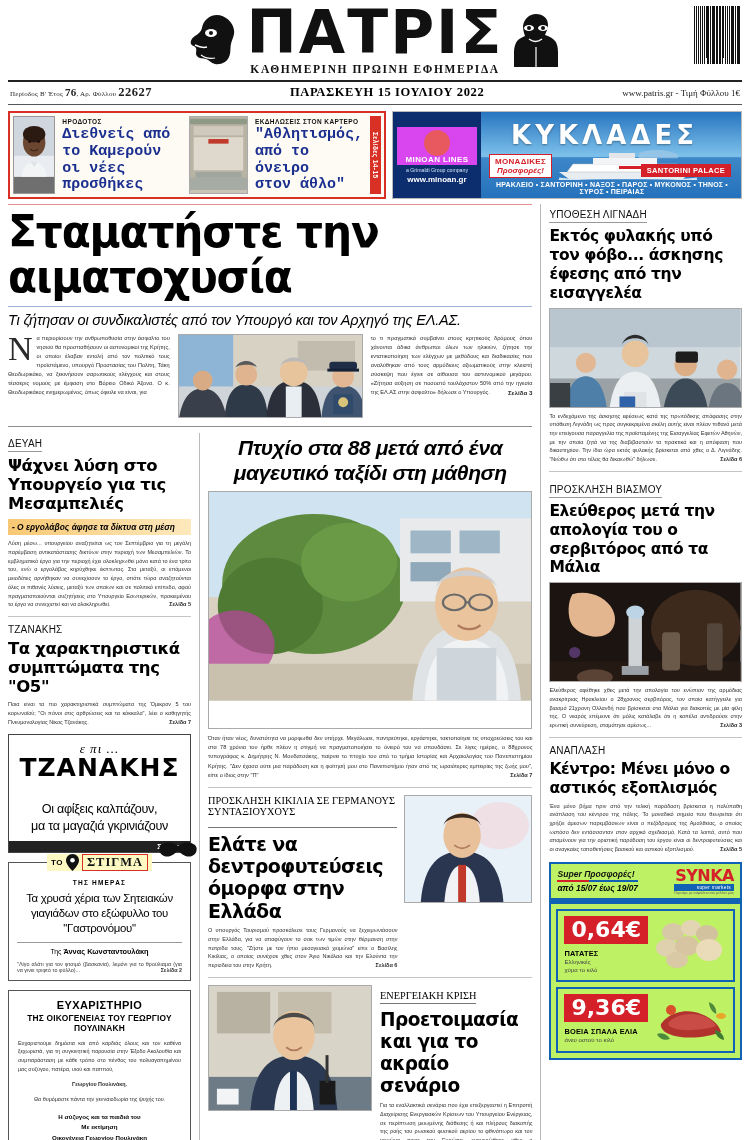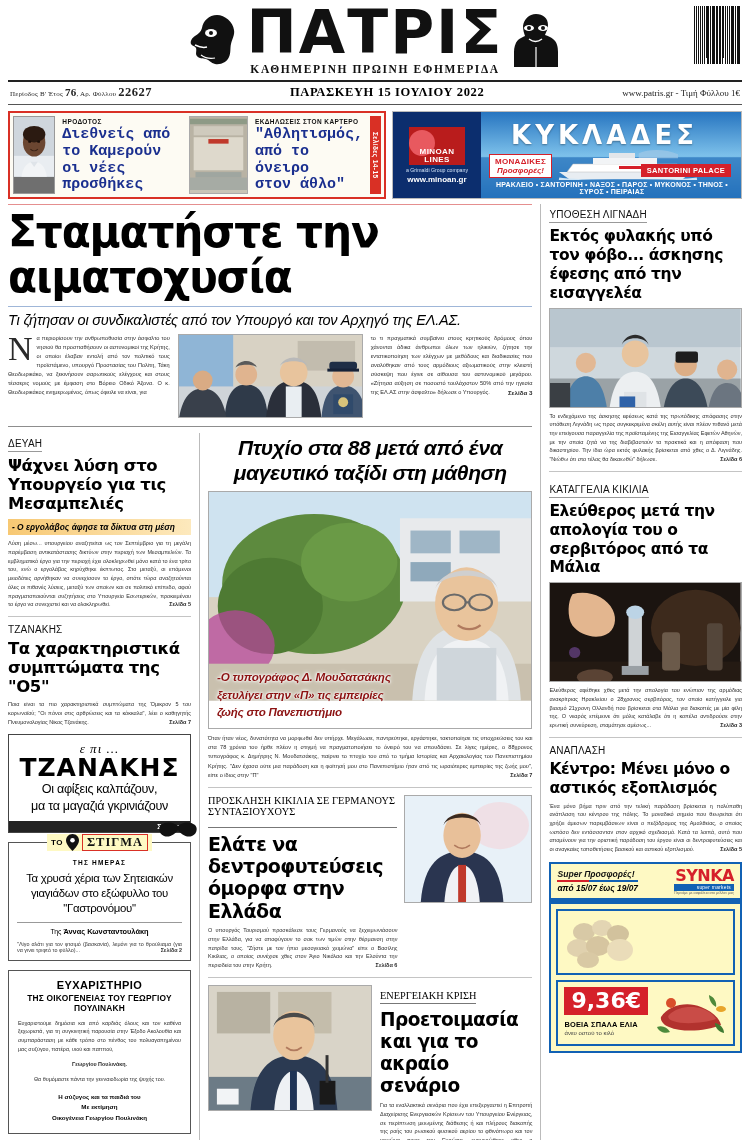--- a/index.html
+++ b/index.html
@@ -47,21 +47,21 @@
   .promo-thumb { width: 54px; background: #6f6f6f; border: 1px solid #999; overflow: hidden; position: relative; }
   .promo-txt { padding: 2px 4px 0 7px; display: flex; flex-direction: column; justify-content: center; }
   .promo-kicker { font-size: 6.5px; font-weight: 700; letter-spacing: .4px; color: #111; margin-bottom: 2px; font-family:"Liberation Sans",sans-serif; }
   .promo-head { font-size: 15px; font-weight: 700; line-height: 1.12; color: #1a2f8f; font-family: Liberation Mono, monospace; }
   .promo-img2 { width: 62px; background: #c9c4b6; border: 1px solid #aaa; position: relative; overflow: hidden; }
   .promo-side { width: 11px; background: #d93025; color: #fff; font-size: 6.5px; font-weight: 700; writing-mode: vertical-rl; text-orientation: mixed; display: flex; align-items: center; justify-content: center; letter-spacing: .4px; }
   .promo-right { flex: 1; border: 1px solid #bbb; position: relative; overflow: hidden; background: linear-gradient(180deg,#1f6fc0 0%, #4ea3e0 55%, #2f7fc8 100%); }
 
   
   .ad-left { position: absolute; left: 0; top: 0; bottom: 0; width: 88px; background: #0c2e6e; display: flex; flex-direction: column; align-items: center; justify-content: center; gap: 2px; }
-  .ml-logo { width: 56px; height: 38px; background: #b91c1c; display: flex; align-items: flex-end; position: relative; }
+  .ml-logo { width: 80px; height: 38px; background: #d946ef; display: flex; align-items: flex-end; justify-content: center; position: relative; }
   .ml-logo .circ { position: absolute; top: 3px; width: 26px; height: 26px; border-radius: 50%; background: #e8595f; }
   .ml-name { color: #fff; font-size: 8px; font-weight: 700; letter-spacing: .4px; line-height: 1.05; text-align: center; position: relative; z-index: 2; }
   .ml-sub { color: #cfe0f5; font-size: 5.2px; }
   .ml-url { color: #fff; font-size: 8px; font-weight: 700; }
   .ad-title { position: absolute; left: 118px; top: 8px; color: #fff; font-size: 26px; font-weight: 700; letter-spacing: 4px; font-family:"DejaVu Sans",sans-serif; text-shadow: 0 1px 2px rgba(0,0,0,.35); }
   .ad-offer { position: absolute; left: 96px; top: 42px; background: #fff; border: 1px solid #d5202a; padding: 2px 5px; text-align: center; }
   .ad-offer .l1 { color: #d5202a; font-size: 8px; font-weight: 700; letter-spacing: .3px; }
   .ad-offer .l2 { color: #d5202a; font-size: 8px; font-style: italic; font-weight: 700; }
   .ad-ship { position: absolute; left: 160px; top: 38px; width: 150px; height: 30px; }
   .ad-badge { position: absolute; right: 10px; top: 52px; background: #d5202a; color: #fff; font-size: 7.5px; font-weight: 700; padding: 2px 6px; letter-spacing: .3px; }
@@ -99,21 +99,21 @@
   .hr-med { border-top: 1.5px solid #8d8d8d; margin: 8px 0 6px; }
 
   
   .hl-bar { background: linear-gradient(90deg,#f7c873,#fde9bd); font-style: italic; font-weight: 700; font-size: 8.4px; padding: 3px 4px; margin-top: 6px; }
 
   
   .kritika { border: 1px solid #444; padding: 6px 7px 0; margin-top: 8px; text-align: center; position: relative; }
   .kritika .epi { font-family: "Liberation Serif", serif; font-style: italic; font-size: 13px; letter-spacing: 1px; }
   .kritika .kword { font-family: "DejaVu Sans", sans-serif; font-weight: 700; font-size: 25px; letter-spacing: 1px; line-height: 1; margin-top: -2px; position: relative; display: inline-block; }
   .mustache { position: absolute; right: -8px; bottom: -7px; width: 40px; height: 17px; }
-  .kritika .kline { font-family:"Liberation Sans",sans-serif; font-size: 12.6px; line-height: 1.22; margin-top: 2px; letter-spacing: -.3px; }
+  .kritika .kline { font-family:"Liberation Sans",sans-serif; font-size: 12.6px; line-height: 1.22; margin-top: 22px; letter-spacing: -.3px; }
   .kritika .kbar { background: #222; color: #fff; font-size: 7px; font-weight: 700; text-align: right; padding: 2px 5px; margin: 7px -7px 0; }
 
   
   .stigma { border: 1px solid #555; margin-top: 9px; padding: 14px 8px 7px; position: relative; text-align: center; }
   .stigma-top { position: absolute; top: -9px; left: 0; right: 0; display: flex; align-items: center; justify-content: center; gap: 3px; }
   .stigma-top .bg { background: #fef9c3; padding: 0 4px; display: flex; align-items: center; gap: 3px; }
   .stg-to { font-size: 8px; font-weight: 700; letter-spacing: .5px; }
   .pin { width: 13px; height: 17px; }
   .stg-word { border: 1.5px solid #d93025; color: #111; font-family:"Liberation Serif",serif; font-weight: 700; font-size: 12.5px; letter-spacing: 1px; padding: 0 4px; }
   .stg-day { font-size: 6.5px; font-weight: 700; letter-spacing: 1.2px; margin-top: 2px; }
@@ -147,21 +147,21 @@
   .energy-photo { flex: 0 0 164px; height: 126px; border: 1px solid #aaa; overflow: hidden; position: relative; }
   .energy-right { flex: 1; }
   .energy-kicker { font-family:"Liberation Serif",serif; font-size: 10.3px; border-bottom: 1px solid #777; padding-bottom: 2px; display: inline-block; }
   .energy-head { font-family: "DejaVu Sans", sans-serif; font-weight: 700; font-size: 18.5px; line-height: 1.2; margin-top: 5px; letter-spacing: -.5px; }
 
   
   .r-head { font-family: "DejaVu Sans", sans-serif; font-weight: 700; font-size: 15.5px; line-height: 1.22; margin-top: 4px; letter-spacing: -.4px; }
   .r-photo { width: 100%; height: 100px; border: 1px solid #aaa; margin-top: 5px; position: relative; overflow: hidden; }
 
   
-  .synka { border: 2px solid #1161b4; margin-top: 8px; background: #fef9c3; }
+  .synka { border: 2px solid #1161b4; margin-top: 8px; background: #bef264; }
   .synka-top { display: flex; align-items: center; justify-content: space-between; padding: 4px 6px 3px; }
   .sp-txt .l1 { font-size: 8.6px; font-weight: 700; font-style: italic; color: #111; }
   .sp-rule { height: 2px; background: linear-gradient(90deg,#d5202a 0 40%, #1161b4 40% 100%); margin: 1px 0; }
   .sp-txt .l2 { font-size: 8.4px; font-weight: 700; font-style: italic; }
   .synka-logo { text-align: right; }
   .synka-logo .w { color: #d5202a; font-family:"DejaVu Sans",sans-serif; font-weight: 700; font-size: 16px; letter-spacing: -.5px; line-height: 1; }
   .synka-logo .t { background: #1161b4; color: #fff; font-size: 4.8px; padding: 1px 3px; letter-spacing: .3px; }
   .synka-logo .t2 { font-size: 3.6px; color: #666; }
   .synka-band { background: #1161b4; height: 6px; }
   .synka-item { border: 2px solid #1161b4; margin: 5px; padding: 5px 6px; display: flex; gap: 5px; align-items: flex-start; }
@@ -467,25 +467,20 @@
                 <path d="M232 238c4-64 28-86 62-86s58 22 62 86z" fill="#dfe3e6"></path>
                 <path d="M246 238c3-52 22-70 48-70s45 18 48 70z" fill="#f0f2f4"></path>
                 <ellipse cx="294" cy="128" rx="36" ry="42" fill="#e9c49c"></ellipse>
                 <path d="M258 112c6-30 66-30 72 0-4-22-68-22-72 0z" fill="#cfcfcf"></path>
                 <ellipse cx="280" cy="126" rx="13" ry="9" fill="none" stroke="#6a6a6a" stroke-width="2.5"></ellipse>
                 <ellipse cx="310" cy="126" rx="13" ry="9" fill="none" stroke="#6a6a6a" stroke-width="2.5"></ellipse>
                 <path d="M293 126h4" stroke="#6a6a6a" stroke-width="2.5"></path>
                 <path d="M284 152c7 6 19 6 26 0" stroke="#b07a5e" stroke-width="2.5" fill="none"></path>
                 <rect x="260" y="178" width="68" height="60" fill="#cfd6db"></rect>
               </svg>
-              <div class="cap-overlay">
-                <div class="cap-line">-Ο τυπογράφος Δ. Μουδατσάκης</div>
-                <div class="cap-line">ξετυλίγει στην «Π» τις εμπειρίες</div>
-                <div class="cap-line">ζωής στο Πανεπιστήμιο</div>
-              </div>
             </div>
             <div class="mid-body">
               <span>Όταν ήταν νέος, δυνατότητα να μορφωθεί δεν υπήρχε. Μεγάλωσε, παντρεύτηκε, εργάστηκε, τακτοποίησε τις υποχρεώσεις του και στα 78 χρόνια του ήρθε πλέον η στιγμή να πραγματοποιήσει το όνειρό του να σπουδάσει. Σε λίγες ημέρες, ο 88χρονος τυπογράφος κ. Δημήτρης Ν. Μουδατσάκης, παίρνει το πτυχίο του από το τμήμα Ιστορίας και Αρχαιολογίας του Πανεπιστημίου Κρήτης. "Δεν έχασα ούτε μια παράδοση και η φοίτησή μου στο Πανεπιστήμιο ήταν από τις ωραιότερες εμπειρίες της ζωής μου", είπε ο ίδιος στην "Π"</span>
               <b style="float:right">Σελίδα 7</b>
             </div>
           </div>
 
           <div class="hr-thin"></div>
 
           <div class="inv-wrap">
@@ -572,21 +567,21 @@
         </div>
         <div class="sec-body">
           <span>Το ενδεχόμενο της άσκησης εφέσεως κατά της πρωτόδικης απόφασης στην υπόθεση Λιγνάδη ως προς συγκεκριμένα σκέλη αυτής είναι πλέον πιθανό μετά την επείγουσα παραγγελία της προϊσταμένης της Εισαγγελίας Εφετών Αθηνών, με την οποία ζητά να της διαβιβαστούν τα πρακτικά και η απόφαση που δικαστηρίου. Την ίδια ώρα εκτός φυλακής βρίσκεται από χθες ο Δ. Λιγνάδης. "Νιώθω ότι στο τέλος θα δικαιωθώ" δήλωσε.</span>
           <b style="float:right">Σελίδα 6</b>
         </div>
       </div>
 
       <div class="hr-thin"></div>
 
       <div>
-        <div class="sec-kicker ul">ΚΑΤΑΓΓΕΛΙΑ ΚΙΚΙΛΙΑ</div>
+        <div class="sec-kicker ul">ΠΡΟΣΚΛΗΣΗ ΒΙΑΣΜΟΥ</div>
         <div class="r-head">Ελεύθερος μετά την απολογία του ο σερβιτόρος από τα Μάλια</div>
         <div class="r-photo">
           <svg class="ph" viewBox="0 0 170 100" preserveAspectRatio="none">
             <rect width="170" height="100" fill="#1b1410"></rect>
             <rect y="70" width="170" height="30" fill="#241a13"></rect>
             <ellipse cx="130" cy="40" rx="40" ry="34" fill="#3d2a1c"></ellipse>
             <path d="M20 10c14-4 30 2 36 14 4 8 2 18-6 22-10 5-24 0-30-8-5-8-4-22 0-28z" fill="#e3b68f"></path>
             <rect x="70" y="30" width="12" height="46" fill="#cfd3d6"></rect>
             <rect x="64" y="74" width="24" height="8" fill="#9aa0a5"></rect>
             <ellipse cx="76" cy="26" rx="8" ry="6" fill="#bcd4e6"></ellipse>
@@ -622,20 +617,26 @@
           </div>
           <div class="synka-logo">
             <div class="w">SYNKA</div>
             <div class="t">super markets</div>
             <div class="t2">Περνάμε με ασφάλεια στο μέλλον μας</div>
           </div>
         </div>
         <div class="synka-band"></div>
 
         <div class="synka-item">
+          <div>
+            <div class="price">0,64€</div>
+            <div class="pr-name" style="margin-top:5px">ΠΑΤΑΤΕΣ</div>
+            <div class="pr-desc" style="white-space:pre-line">Ελληνικές
+χύμα το κιλό</div>
+          </div>
           <svg class="prod-img" viewBox="0 0 74 52">
             <ellipse cx="20" cy="16" rx="11" ry="9" fill="#d8c9a6"></ellipse>
             <ellipse cx="38" cy="12" rx="10" ry="8" fill="#e3d5b3"></ellipse>
             <ellipse cx="54" cy="18" rx="11" ry="9" fill="#d2c29d"></ellipse>
             <ellipse cx="14" cy="32" rx="11" ry="9" fill="#e0d1ae"></ellipse>
             <ellipse cx="34" cy="30" rx="12" ry="10" fill="#d6c5a0"></ellipse>
             <ellipse cx="56" cy="34" rx="13" ry="11" fill="#eadcb9"></ellipse>
             <ellipse cx="24" cy="44" rx="11" ry="8" fill="#d9c9a4"></ellipse>
           </svg>
         </div>

